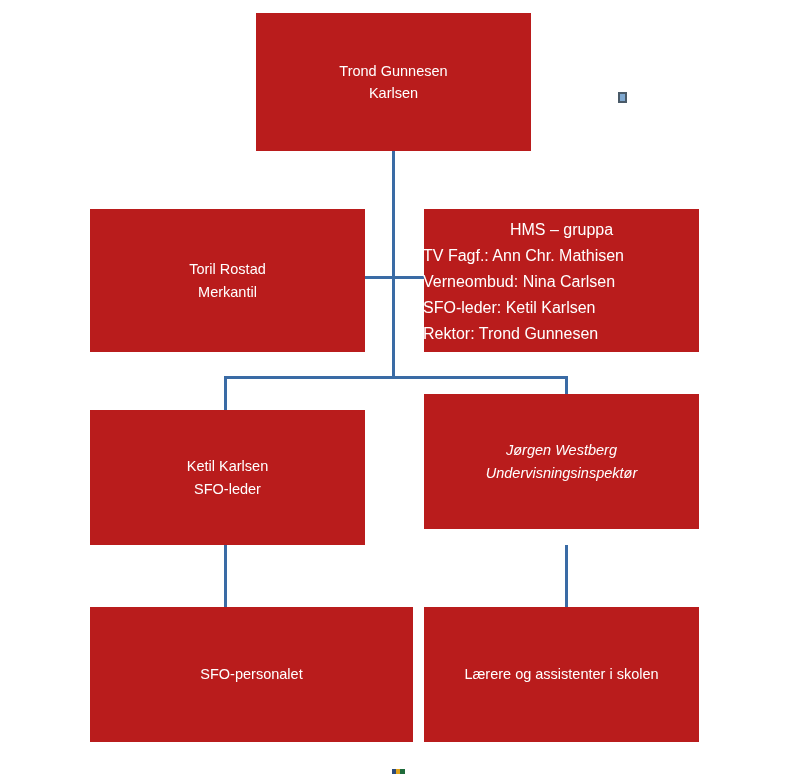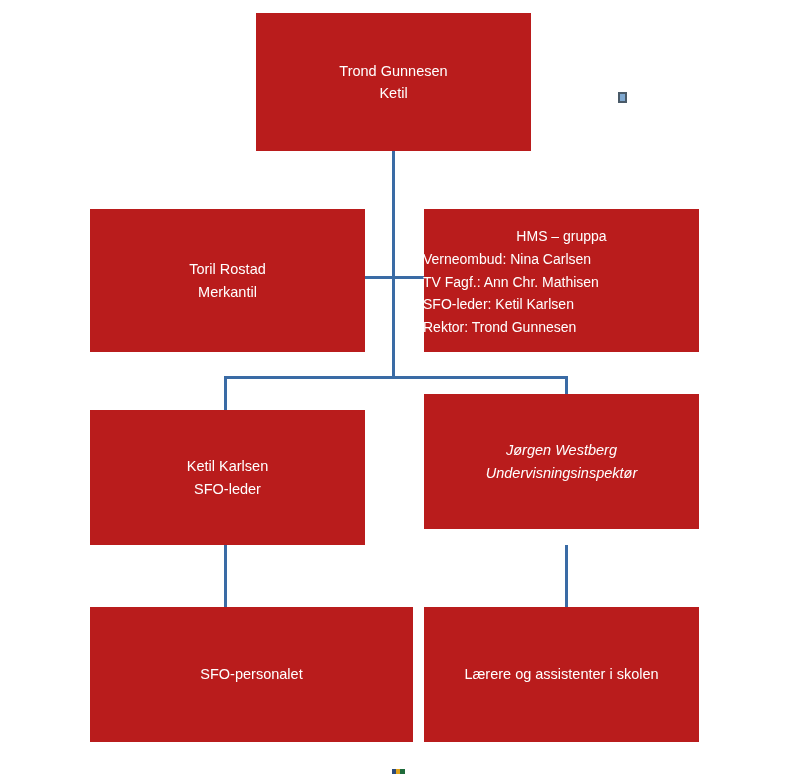--- a/index.html
+++ b/index.html
@@ -38,21 +38,21 @@
   .node .line {
     display: block;
     white-space: nowrap;
   }
 
   
   #node-rektor      { left: 256px; top: 13px;  width: 275px; height: 138px; }
   #node-merkantil   { left: 90px;  top: 209px; width: 275px; height: 143px; justify-content: center; }
   #node-hms         { left: 424px; top: 209px; width: 275px; height: 143px;
                       align-items: stretch; justify-content: flex-start;
-                      padding-top: 16px; font-size: 14px; line-height: 1.63; }
+                      padding-top: 8px; font-size: 16px; line-height: 1.63; }
   #node-sfoleder    { left: 90px;  top: 410px; width: 275px; height: 135px; }
   #node-inspektor   { left: 424px; top: 394px; width: 275px; height: 135px; font-style: italic; }
   #node-sfopers     { left: 90px;  top: 607px; width: 323px; height: 135px; align-items: center; }
   #node-laerere     { left: 424px; top: 607px; width: 275px; height: 135px; }
 
   
   #node-hms .hms-title {
     display: block;
     text-align: center;
     white-space: nowrap;
@@ -118,32 +118,32 @@
   <div class="conn conn-h" id="conn-row2-bar"></div>
   <div class="conn conn-v" id="conn-trunk-lower"></div>
   <div class="conn conn-h" id="conn-split-bar"></div>
   <div class="conn conn-v" id="conn-split-left"></div>
   <div class="conn conn-v" id="conn-split-right"></div>
   <div class="conn conn-v" id="conn-drop-left"></div>
   <div class="conn conn-v" id="conn-drop-right"></div>
 
   <div class="node" id="node-rektor">
     <span class="line">Trond Gunnesen</span>
-    <span class="line">Ketil</span>
+    <span class="line">Karlsen</span>
   </div>
 
   <div class="node" id="node-merkantil">
     <span class="line">Toril Rostad</span>
     <span class="line">Merkantil</span>
   </div>
 
   <div class="node" id="node-hms">
     <span class="hms-title">HMS – gruppa</span>
+    <span class="hms-member">TV Fagf.: Ann Chr. Mathisen</span>
     <span class="hms-member">Verneombud: Nina Carlsen</span>
-    <span class="hms-member">TV Fagf.: Ann Chr. Mathisen</span>
     <span class="hms-member">SFO-leder: Ketil Karlsen</span>
     <span class="hms-member">Rektor: Trond Gunnesen</span>
   </div>
 
   <div class="node" id="node-sfoleder">
     <span class="line">Ketil Karlsen</span>
     <span class="line">SFO-leder</span>
   </div>
 
   <div class="node" id="node-inspektor">

